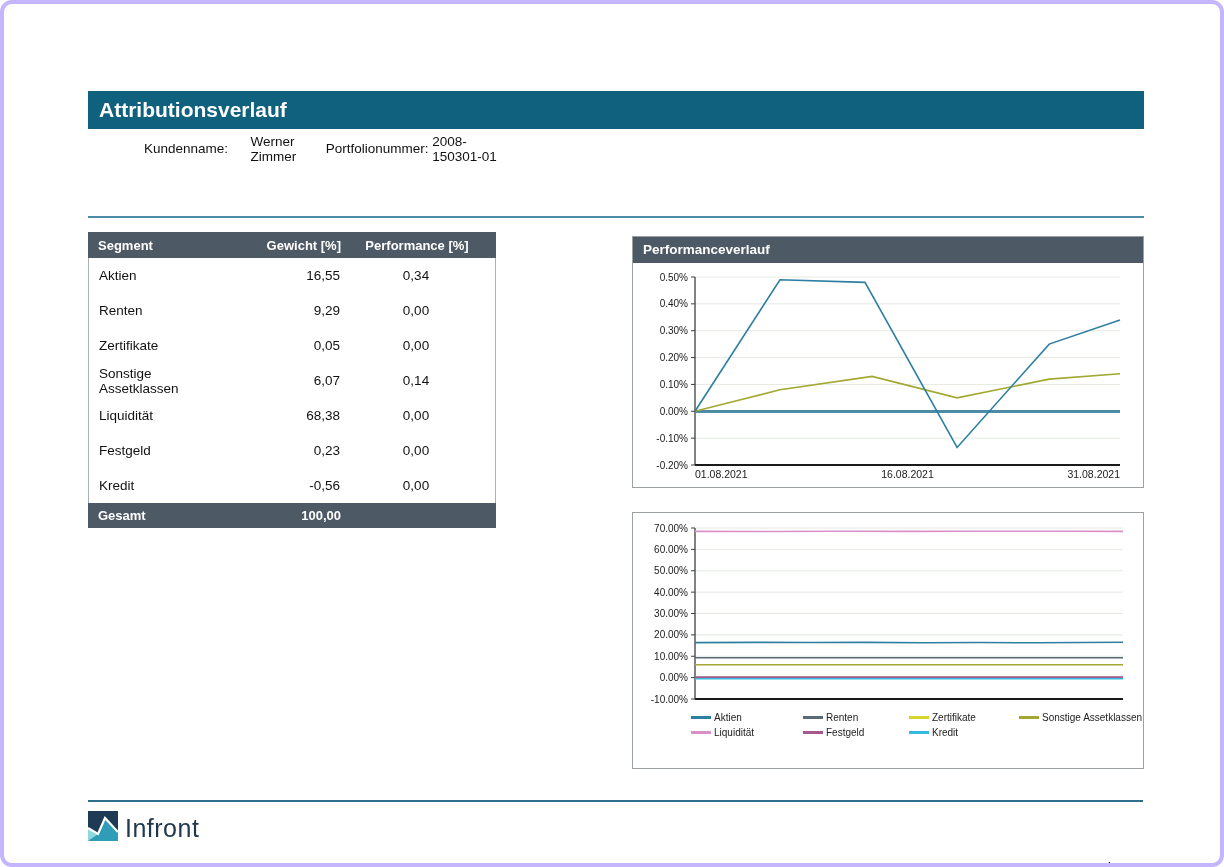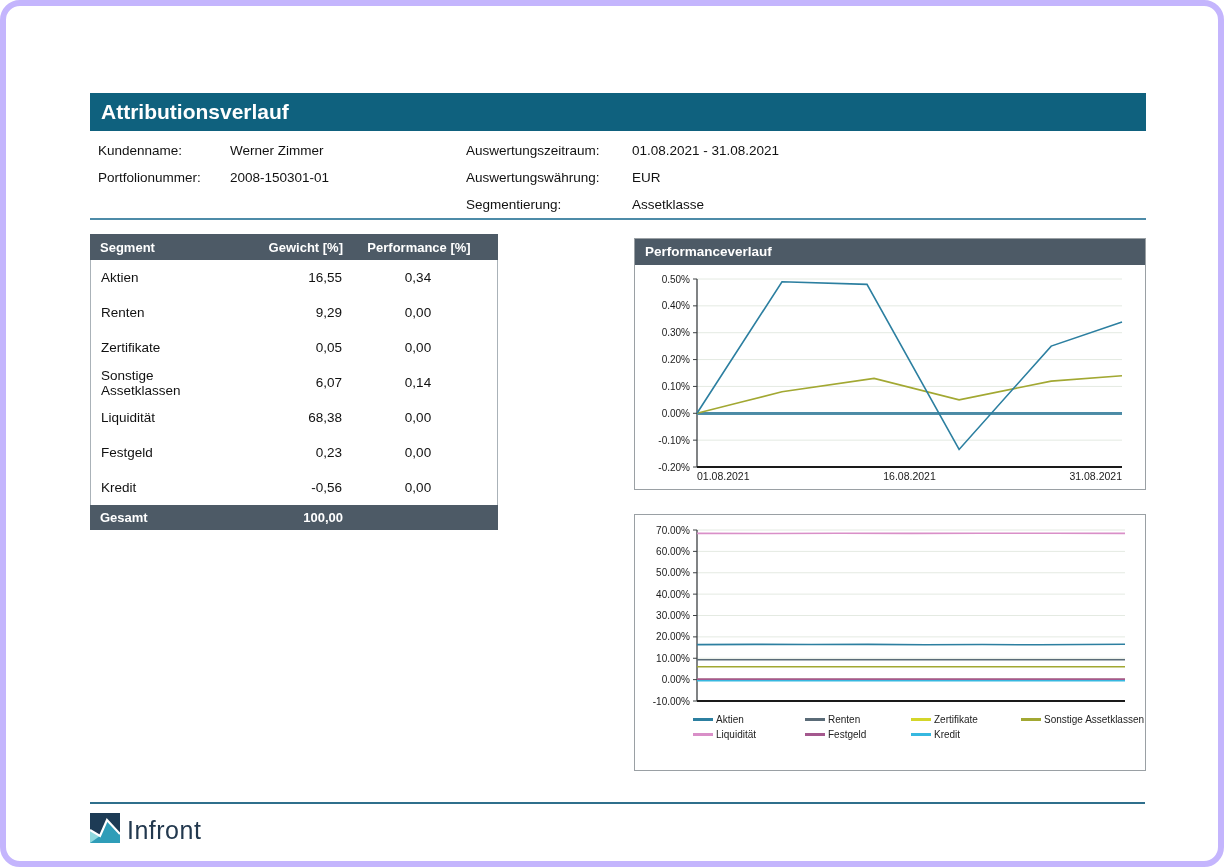--- a/index.html
+++ b/index.html
@@ -1,29 +1,29 @@
 <!DOCTYPE html>
 <html><head>
 <meta charset="utf-8">
 <style>
   html,body{margin:0;padding:0;background:#fff;}
   .page{
     position:relative;width:1224px;height:867px;box-sizing:border-box;
-    border:6px solid #c4b5fd;border-radius:20px;background:#fff;overflow:hidden;
+    border:4px solid #c4b5fd;border-radius:12px;background:#fff;overflow:hidden;
     font-family:"Liberation Sans", sans-serif;color:#111;
   }
   
   .titlebar{
     position:absolute;left:84px;top:87px;width:1056px;height:38px;box-sizing:border-box;
     background:#0f617e;color:#fff;font-size:21px;font-weight:bold;
     line-height:38px;padding-left:11px;
   }
   
   .info{position:absolute;left:92px;top:131px;width:1048px;display:flex;font-size:13.5px;}
-  .info-col{display:flex;flex-direction:column;}
+  .info-col{display:flex;flex-direction:row;margin-left:48px;}
   .info-col.c1{width:368px;}
   .info-col.c2{width:360px;}
   .info-col.c3{width:320px;}
   .info-row{display:flex;height:27px;align-items:center;}
   .c1 .info-label{width:132px;}
   .c2 .info-label{width:166px;}
   .c3 .info-label{width:135px;}
   .sep{position:absolute;left:84px;top:212px;width:1056px;height:2px;background:#4d8ba8;}
 
   
@@ -63,34 +63,20 @@
 
   <div class="info" id="info">
       <div class="info-col c1">
         <div class="info-row">
           <span class="info-label">Kundenname:</span>
           <span class="info-value">Werner Zimmer</span>
         </div>
         <div class="info-row">
           <span class="info-label">Portfolionummer:</span>
           <span class="info-value">2008-150301-01</span>
-        </div>
-      </div>
-      <div class="info-col c2">
-        <div class="info-row">
-          <span class="info-label">Auswertungszeitraum:</span>
-          <span class="info-value">01.08.2021 - 31.08.2021</span>
-        </div>
-        <div class="info-row">
-          <span class="info-label">Auswertungswährung:</span>
-          <span class="info-value">EUR</span>
-        </div>
-        <div class="info-row">
-          <span class="info-label">Segmentierung:</span>
-          <span class="info-value">Assetklasse</span>
         </div>
       </div>
     </div>
 
   <div class="sep"></div>
 
   <div class="segtable">
     <div class="thead">
       <div class="c-seg">Segment</div>
       <div class="c-gew">Gewicht [%]</div>

